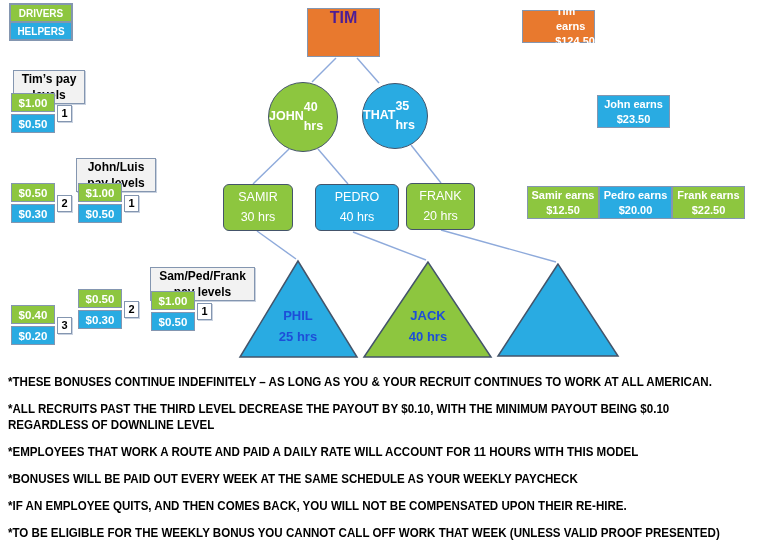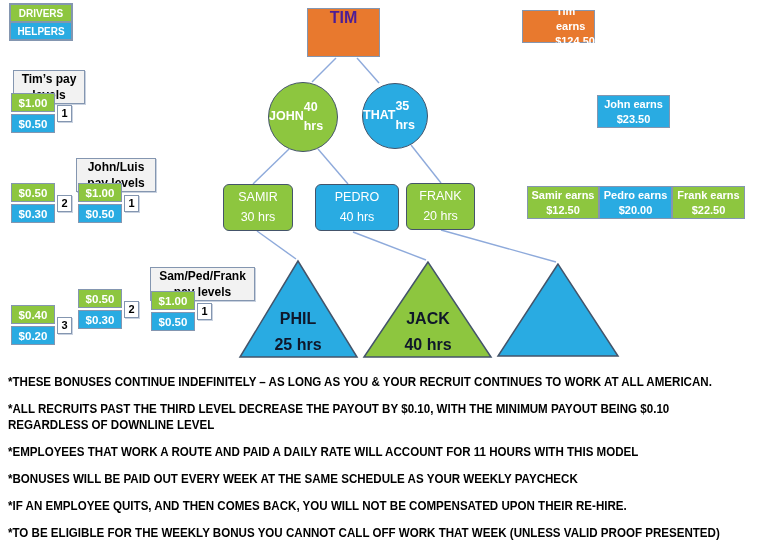--- a/index.html
+++ b/index.html
@@ -32,21 +32,21 @@
   .tag { position:absolute; left:46px; top:12px; width:15px; height:17px; background:#fff; border:1px solid var(--box_border);
          color:#000; font-size:11px; font-weight:bold; text-align:center; line-height:15px; box-shadow:1px 1px 0 #c9d2e0; }
 
   
   .node-rect { position:absolute; display:flex; justify-content:center; color:#4c1d95; font-weight:bold; }
   .tim-box { left:307px; top:8px; width:73px; height:49px; background:var(--tim_orange); border:1px solid var(--box_border); font-size:16px; }
   .circle { position:absolute; border-radius:50%; border:1.5px solid var(--node_border); color:#fff; font-weight:bold; font-size:12.5px;
             display:flex; flex-direction:row; align-items:center; justify-content:center; line-height:1.55; }
   .round-rect { position:absolute; border-radius:6px; border:1.5px solid var(--node_border); color:#fff; font-weight:normal; font-size:12.5px;
             display:flex; flex-direction:column; align-items:center; justify-content:center; line-height:1.55; }
-  .tri-label { position:absolute; width:80px; color:#0f172a; font-weight:bold; font-size:16px; text-align:center; line-height:1.6; }
+  .tri-label { position:absolute; width:80px; color:#1d4ed8; font-weight:bold; font-size:13px; text-align:center; line-height:1.6; }
 
   
   .earn { position:absolute; width:73px; height:33px; border:1px solid var(--box_border); color:#fff; font-weight:bold; font-size:11px;
           display:flex; flex-direction:column; align-items:center; justify-content:center; line-height:1.35; }
   .orange-bg { background:var(--tim_orange);padding-left:33px; }
 
   
   .notes { position:absolute; left:8px; top:374px; width:880px; transform:scaleX(0.857); transform-origin:0 0; }
   .notes p { color:#000; font-size:13.5px; font-weight:bold; line-height:16px; margin:0 0 11px 0; white-space:pre-line; letter-spacing:0; }
 </style>

